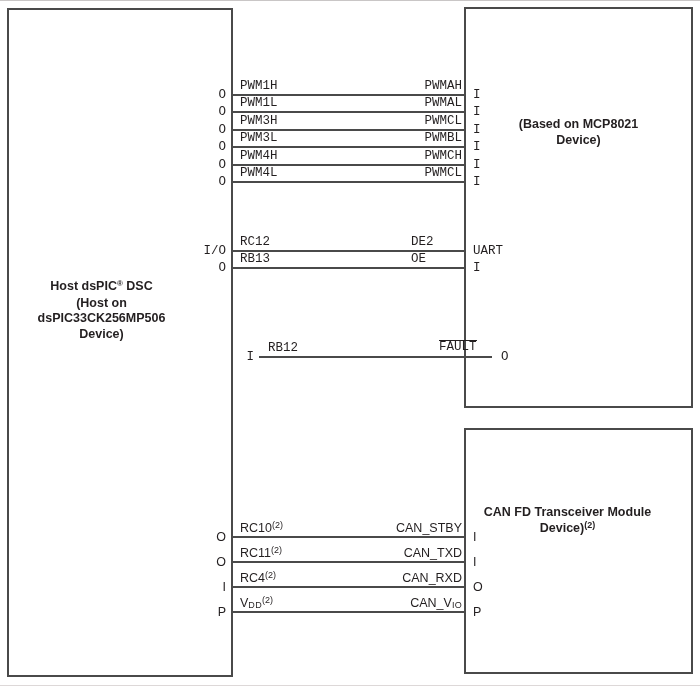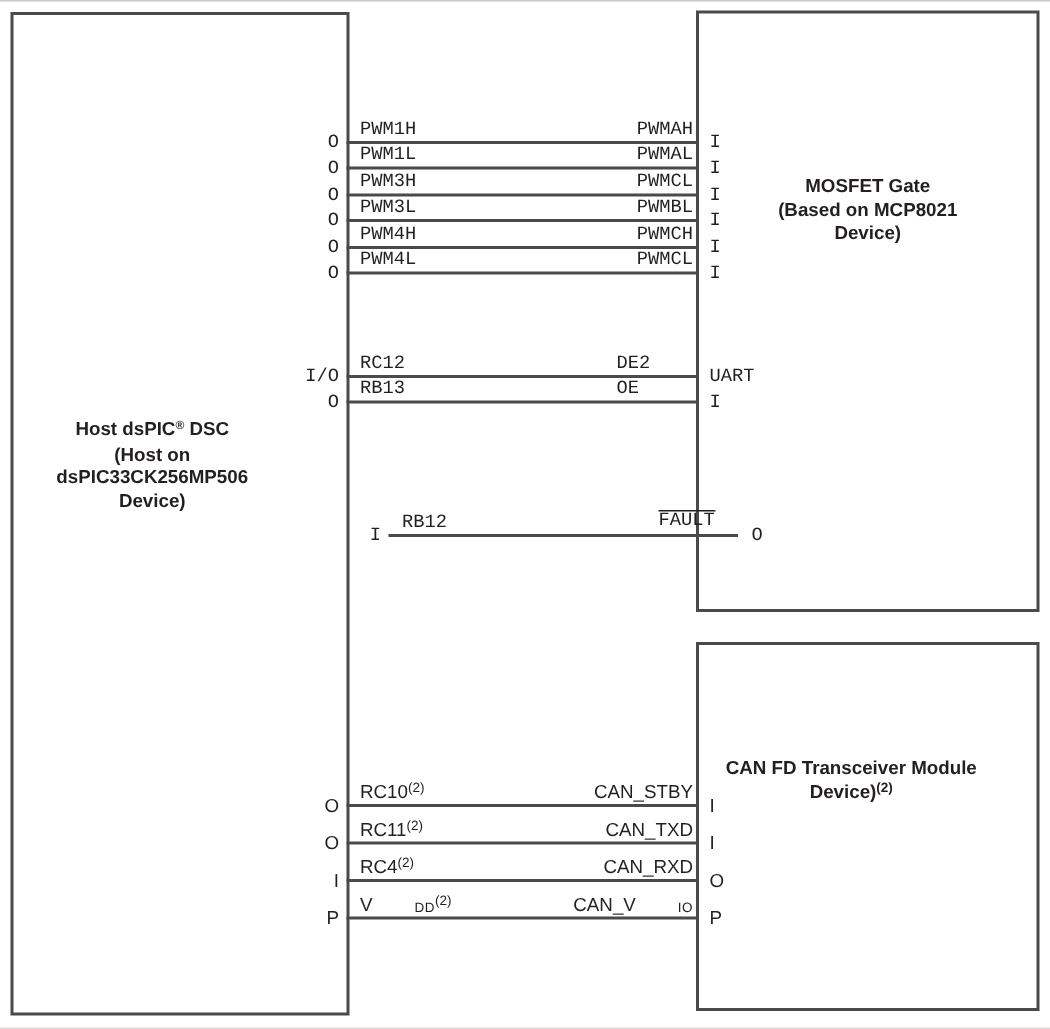--- a/index.html
+++ b/index.html
@@ -15,21 +15,21 @@
   #mosfet-block{left:464px;top:6px;width:229px;height:401px;}
   #can-block{left:464px;top:427px;width:229px;height:246px;}
 
   .block-title{position:absolute;text-align:center;font-weight:bold;font-size:12.5px;line-height:15.5px;white-space:nowrap;}
   #host-title{left:7px;top:278px;width:189px;}
   #mosfet-title{left:464px;top:116px;width:229px;}
   #can-title{left:464px;top:504px;width:207px;text-align:center;}
   .title-line{display:block;}
   .sup-reg{font-size:8px;position:relative;top:-4px;}
   .sup-note{font-size:9px;position:relative;top:-4px;}
-  .sub-txt{font-size:9px;position:relative;top:1px;letter-spacing:0.3px;margin-left:28px;}
+  .sub-txt{font-size:9px;position:relative;top:1px;letter-spacing:0.3px;}
 
   .conn-group{position:absolute;left:231px;width:233px;}
   #grp-pwm{top:77.6px;}
   #grp-uart{top:233.6px;}
   #grp-fault{top:339.6px;margin-left:28px;}
   #grp-can{top:512px;}
   .conn-row{position:relative;border-bottom:2px solid #4a4a4a;}
   #grp-pwm .conn-row,#grp-uart .conn-row,#grp-fault .conn-row{height:15.4px;font-family:Liberation Mono, monospace;}
   #grp-can .conn-row{height:23px;}
 
@@ -54,21 +54,20 @@
   <div class="block" id="can-block"></div>
 
   <div class="block-title" id="host-title">
     <span class="title-line"><span>Host dsPIC</span><span class="sup-reg">®</span><span> DSC</span></span>
     <span class="title-line">(Host on</span>
     <span class="title-line">dsPIC33CK256MP506</span>
     <span class="title-line">Device)</span>
   </div>
 
   <div class="block-title" id="mosfet-title">
-    <span class="title-line">MOSFET Gate</span>
     <span class="title-line">(Based on MCP8021</span>
     <span class="title-line">Device)</span>
   </div>
 
   <div class="block-title" id="can-title">
     <span class="title-line">CAN FD Transceiver Module</span>
     <span class="title-line"><span>Device)</span><span class="sup-note">(2)</span></span>
   </div>
 
   <div class="conn-group" id="grp-pwm">

